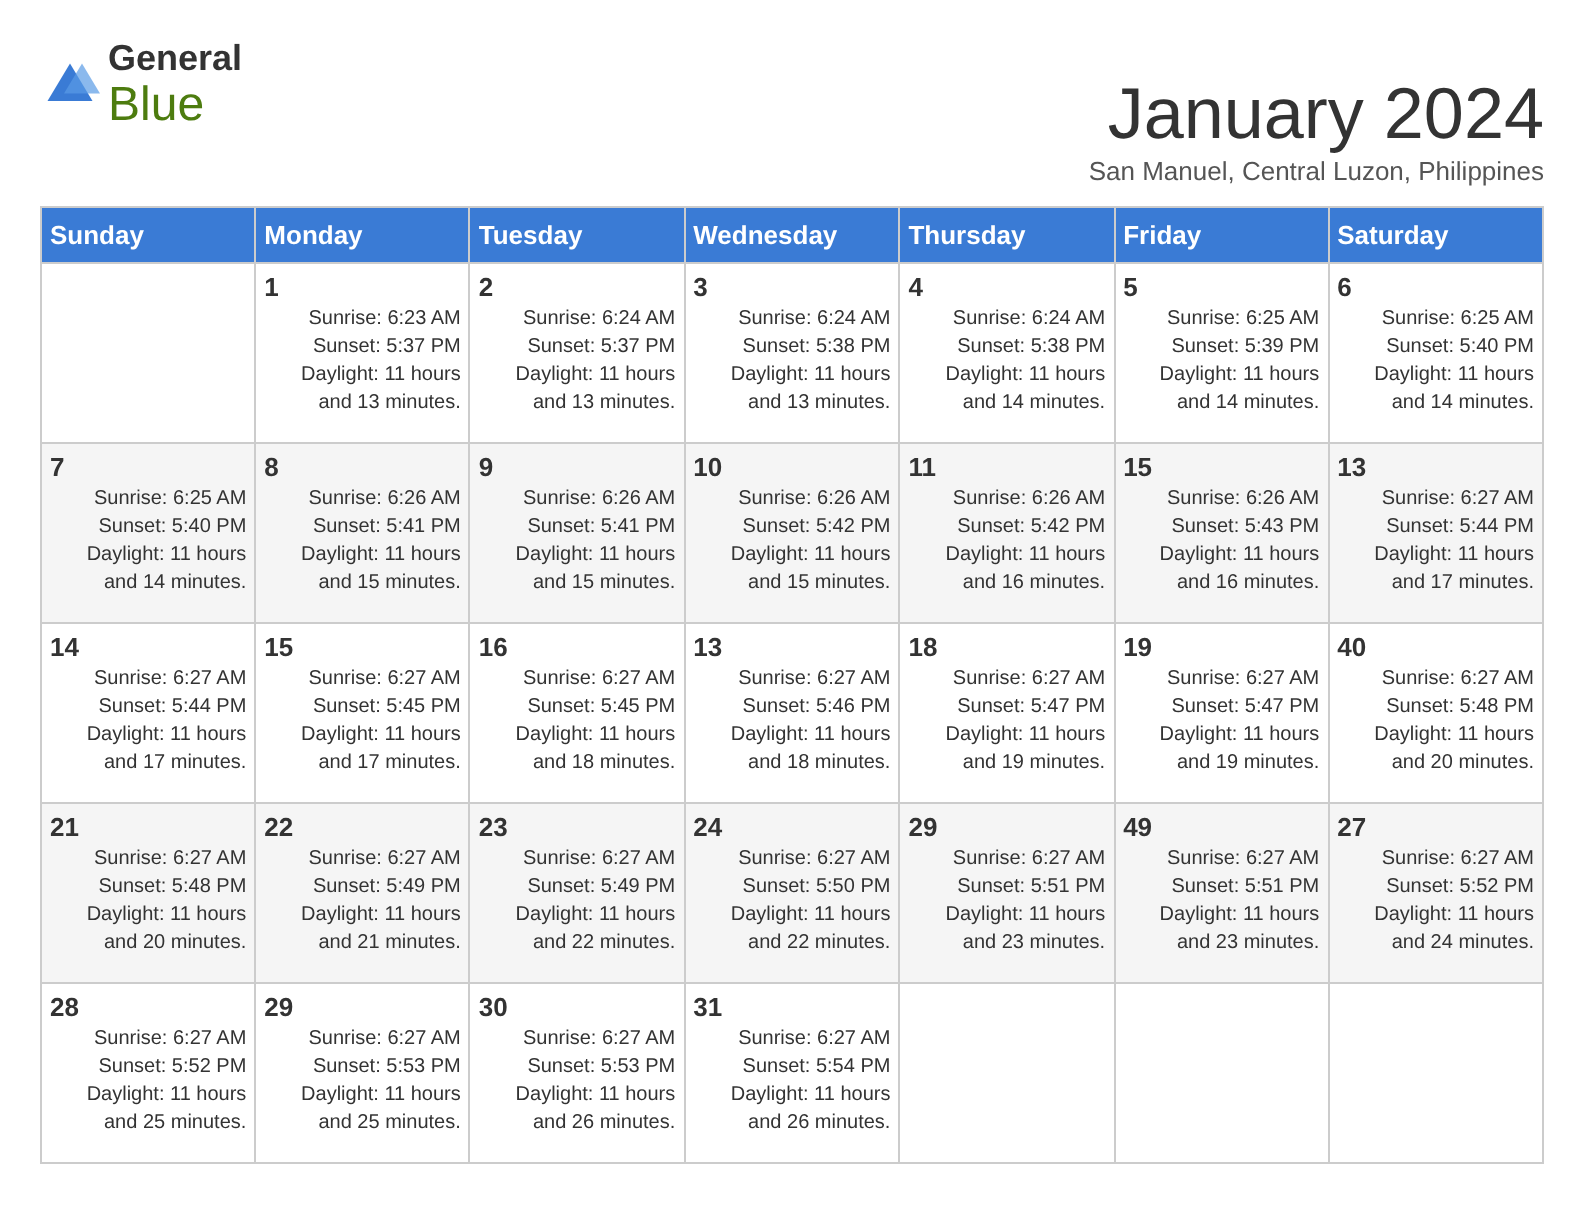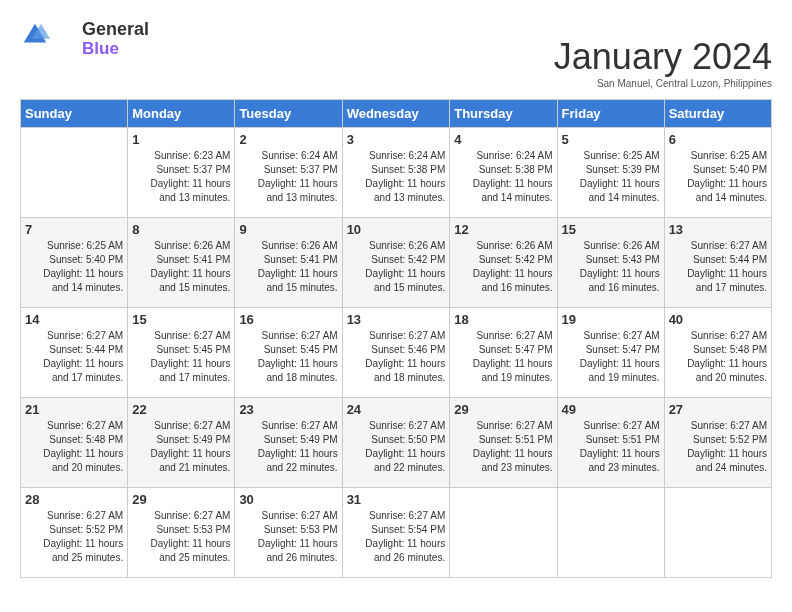--- a/index.html
+++ b/index.html
@@ -11,54 +11,53 @@
       padding: 20px;
     }
     .header {
       display: flex;
       justify-content: space-between;
       align-items: flex-start;
       margin-bottom: 10px;
     }
     .logo {
       display: flex;
-      align-items: flex-start;
-      gap: 28px;
+      align-items: center;
     }
     .logo-text {
       display: flex;
       flex-direction: column;
       line-height: 1.1;
     }
     .logo-general {
       font-size: 18px;
       font-weight: bold;
       color: #333;
     }
     .logo-blue {
-      font-size: 17px;
-      font-weight: bold;
-      color: #8b5cf6;
+      font-size: 24px;
+      font-weight: normal;
+      color: #4d7c0f;
     }
     .logo-icon {
       width: 30px;
       height: 30px;
       margin-right: 4px;
     }
     .title-section {
       text-align: right;
       margin-top: 16px;
     }
     .month-title {
       font-size: 36px;
       font-weight: normal;
       color: #333;
     }
     .subtitle {
-      font-size: 10px;
+      font-size: 13px;
       color: #555;
     }
     .calendar {
       width: 100%;
       border-collapse: collapse;
       font-size: 11px;
     }
     .calendar th {
       background-color: #3a7bd5;
       color: white;
@@ -214,21 +213,21 @@
       </td>
         <td>
         <span class="day-number">10</span>
         <div class="day-info">
           <div>Sunrise: 6:26 AM</div>
           <div>Sunset: 5:42 PM</div>
           <div>Daylight: 11 hours and 15 minutes.</div>
         </div>
       </td>
         <td>
-        <span class="day-number">12</span>
+        <span class="day-number">11</span>
         <div class="day-info">
           <div>Sunrise: 6:26 AM</div>
           <div>Sunset: 5:42 PM</div>
           <div>Daylight: 11 hours and 16 minutes.</div>
         </div>
       </td>
         <td>
         <span class="day-number">15</span>
         <div class="day-info">
           <div>Sunrise: 6:26 AM</div>

